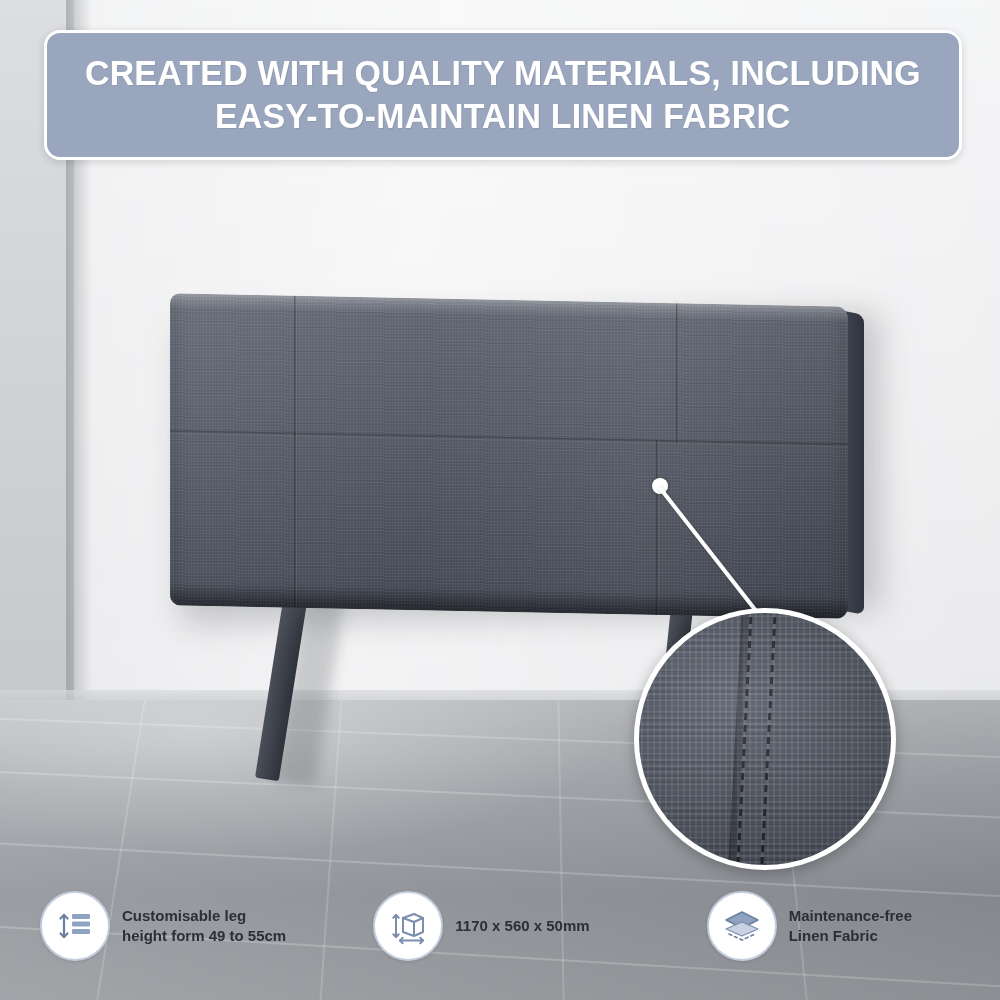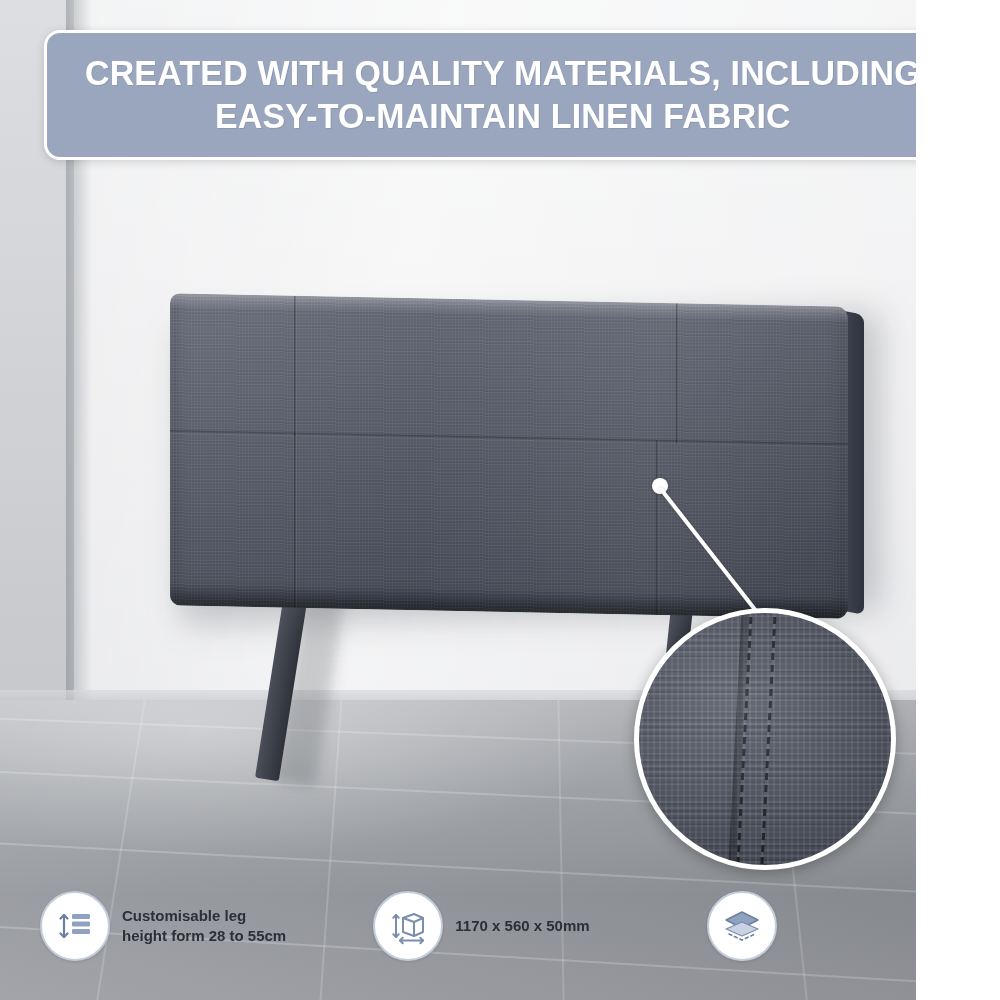--- a/index.html
+++ b/index.html
@@ -5,21 +5,21 @@
   html, body {
     margin: 0;
     padding: 0;
     background: #ffffff;
   }
   body {
     font-family: "Liberation Sans", sans-serif;
   }
   .stage {
     position: relative;
-    width: 916px;
+    width: 1000px;
     height: 1000px;
     overflow: hidden;
     background: #e9eaec;
   }
 
   
   .wall {
     position: absolute;
     left: 0; top: 0;
     width: 1000px; height: 742px;
@@ -338,21 +338,21 @@
           </g>
           <g fill="#8fa2c0">
             <rect x="17" y="8" width="18" height="5" rx="1.2"></rect>
             <rect x="17" y="15.5" width="18" height="5" rx="1.2"></rect>
             <rect x="17" y="23" width="18" height="5" rx="1.2"></rect>
           </g>
         </svg>
       </div>
       <div class="feature-text">
         <div>Customisable leg</div>
-        <div>height form 28 to 55cm</div>
+        <div>height form 49 to 55cm</div>
       </div>
     </div>
 
     <div class="feature">
       <div class="feature-icon">
         <svg width="42" height="42" viewBox="0 0 42 42" aria-hidden="true">
           <g fill="none" stroke="#7b8ead" stroke-width="2" stroke-linejoin="round" stroke-linecap="round">
             <path d="M16 13 L27 9 L36 13 L36 27 L27 31 L16 27 Z"></path>
             <path d="M16 13 L27 17 L36 13"></path>
             <path d="M27 17 L27 31"></path>
@@ -377,17 +377,21 @@
             <path d="M21 7 L37 15 L21 23 L5 15 Z"></path>
           </g>
           <g fill="#c9d3e4" stroke="#7b8ead" stroke-width="1.3" stroke-linejoin="round">
             <path d="M21 17 L37 24 L21 31 L5 24 Z"></path>
           </g>
           <g fill="none" stroke="#6b7f9e" stroke-width="1.6" stroke-linecap="round" stroke-dasharray="3 3">
             <path d="M8 29 L21 35 L34 29"></path>
           </g>
         </svg>
       </div>
+      <div class="feature-text">
+        <div>Maintenance-free</div>
+        <div>Linen Fabric</div>
+      </div>
     </div>
 
   </div>
 
 </div>
 
 </body></html>

